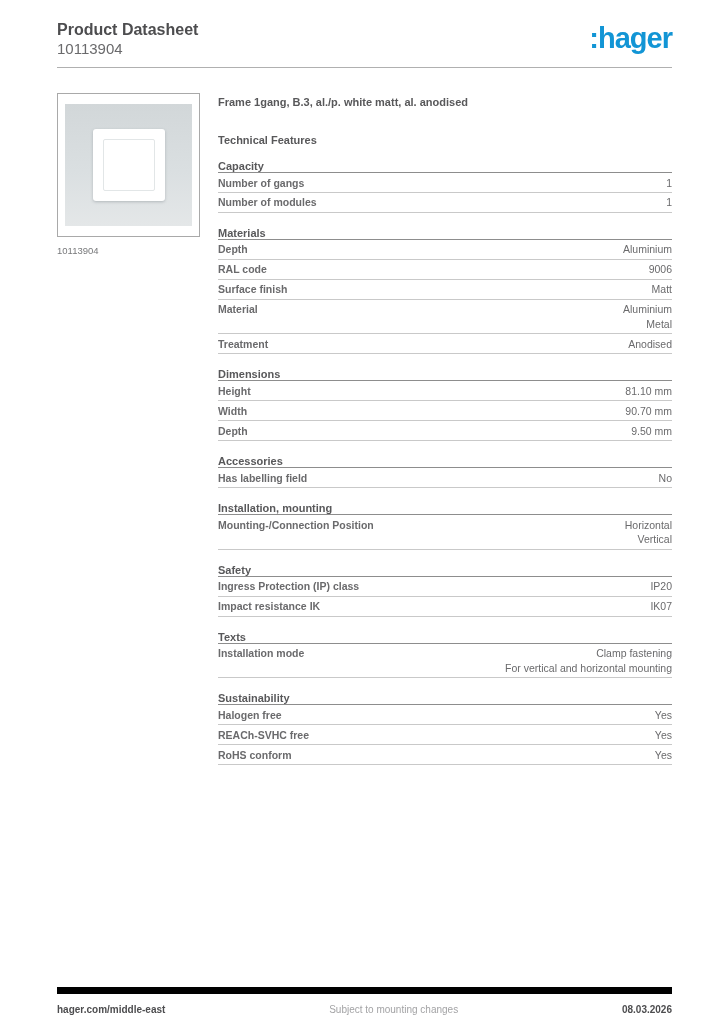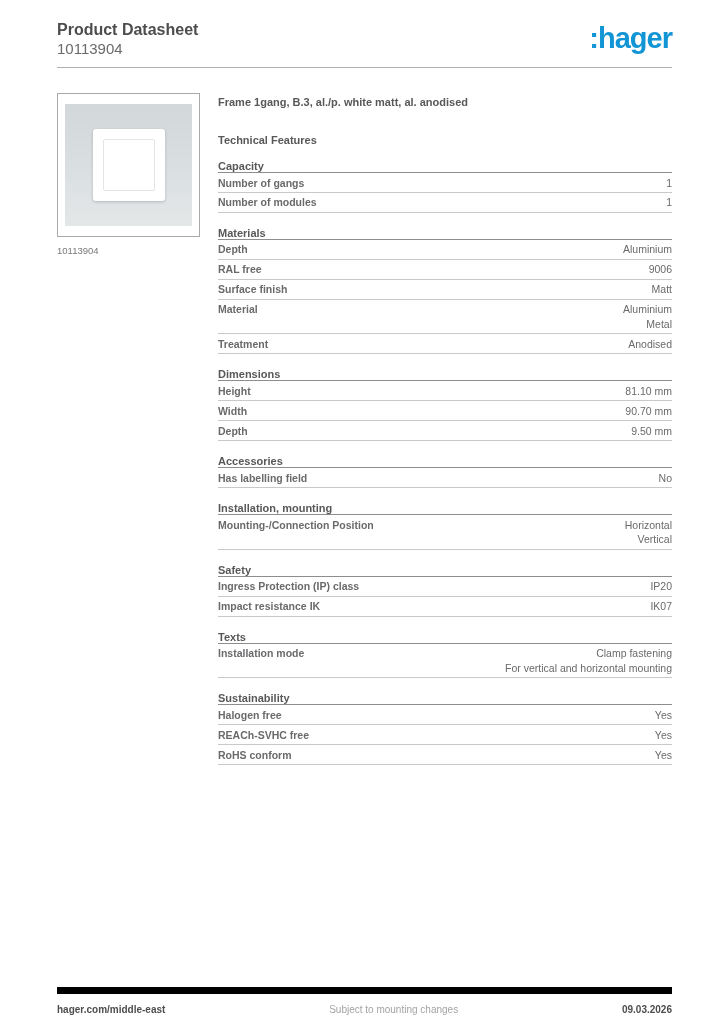--- a/index.html
+++ b/index.html
@@ -131,21 +131,21 @@
         </div>
       </div>
 
       <div class="section">
         <div class="section-title">Materials</div>
         <div class="trow">
           <span class="label">Depth</span>
           <span class="value">Aluminium</span>
         </div>
         <div class="trow">
-          <span class="label">RAL free</span>
+          <span class="label">RAL code</span>
           <span class="value">9006</span>
         </div>
         <div class="trow">
           <span class="label">Surface finish</span>
           <span class="value">Matt</span>
         </div>
         <div class="trow">
           <span class="label">Material</span>
           <span class="value">Aluminium
 Metal</span>
@@ -226,17 +226,17 @@
         </div>
       </div>
 
     </div>
   </div>
 
   <div class="footer">
     <div class="footer-inner">
       <a href="#" class="footer-site">hager.com/middle-east</a>
       <span class="footer-notice">Subject to mounting changes</span>
-      <span class="footer-date">09.03.2026</span>
+      <span class="footer-date">08.03.2026</span>
     </div>
   </div>
 
 </div>
 
 </body></html>

